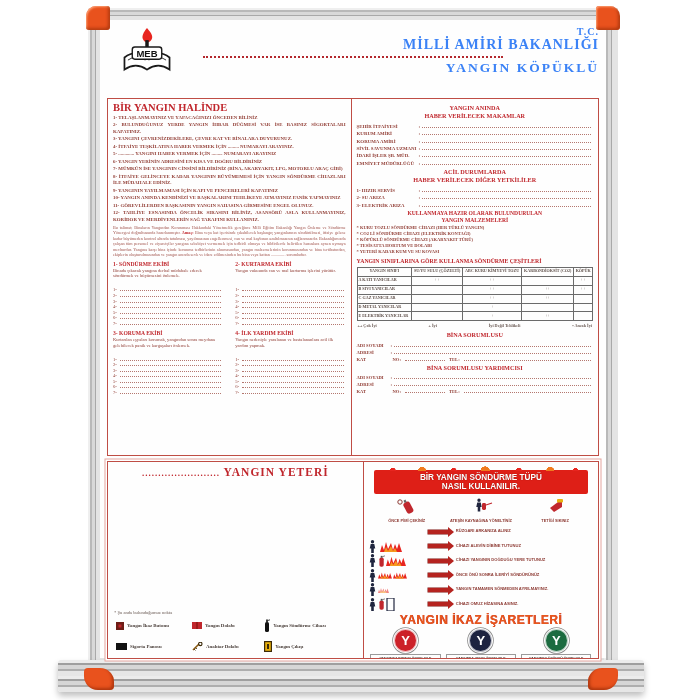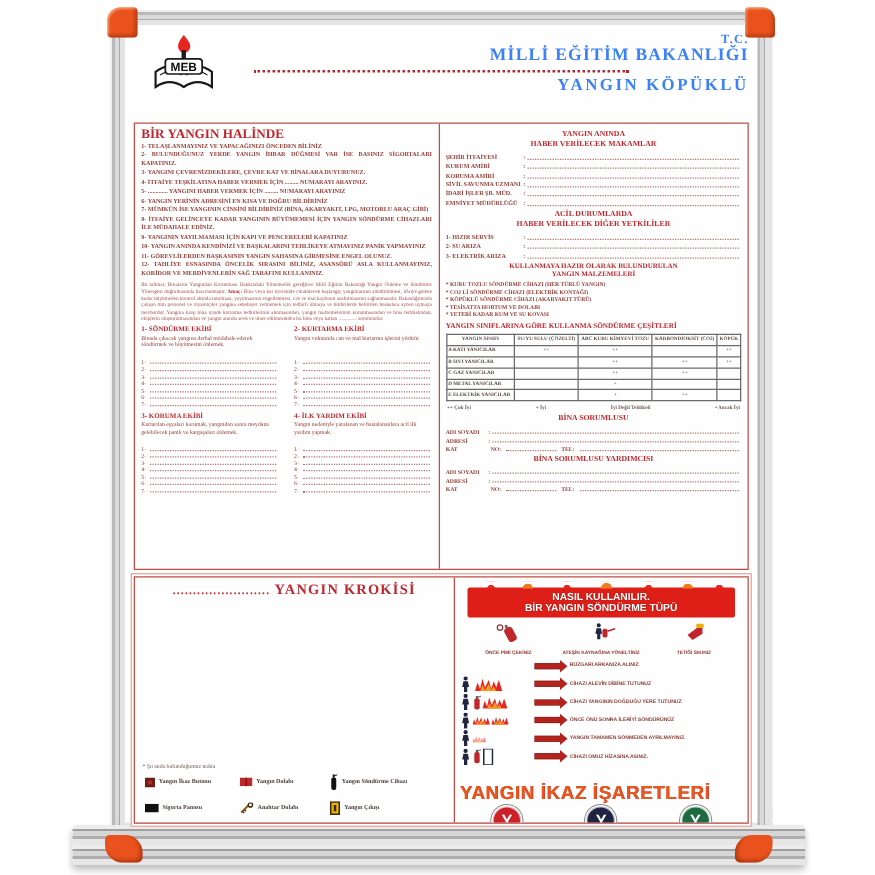--- a/index.html
+++ b/index.html
@@ -75,21 +75,21 @@
                 radial-gradient(circle at 83% 100%,#f07a1e 0 4px,transparent 4.2px),
                 radial-gradient(circle at 95% 100%,#e8251f 0 3px,transparent 3.2px)}
   .pictos{display:flex;justify-content:space-between;align-items:flex-start;margin:4px 4px 1px}
   .picto{width:32%;text-align:center}
   .picto-cap{font-size:3.9px;font-weight:bold;color:#8d3a33;line-height:1.15;margin-top:1px}
   .step-row{display:flex;align-items:center;height:14.5px}
   .scene{width:58px;display:flex;align-items:center;justify-content:flex-start;gap:1px}
   .barrow{width:20px;height:4px;background:#b5231f;position:relative;margin:0 8px 0 2px;flex:none;box-shadow:0 0 0 .5px #7c120f}
   .barrow::after{content:"";position:absolute;right:-6px;top:-3px;width:0;height:0;border:5px solid transparent;border-left:6px solid #b5231f;border-right:0}
   .step-cap{font-size:4.1px;font-weight:bold;color:#8d3a33;line-height:1.15;text-transform:uppercase}
-  .ikaz-h{color:#e8581c;font-weight:bold;font-size:15px;letter-spacing:.5px;margin-top:14px;
+  .ikaz-h{color:#e8581c;font-weight:bold;font-size:12px;text-align:center;letter-spacing:.5px;margin-top:2px;
           text-shadow:.4px .4px 0 #c0272d}
   .badges{display:flex;justify-content:space-around;margin-top:2px}
   .badge-col{width:31%;text-align:center}
   .badge{width:21px;height:21px;border-radius:50%;margin:0 auto;display:flex;align-items:center;justify-content:center;
          color:#fff;font-weight:bold;font-size:13px;font-family:"Liberation Sans",sans-serif;
          box-shadow:0 0 0 1px #fff,0 0 0 1.8px #8a8a8a;border:1px solid rgba(255,255,255,.7)}
   .badge-cap{border:.6px solid #9a9a9a;margin-top:2px;padding:1.5px 1px;font-size:3.4px;line-height:1.25;color:#4a3f3a;font-weight:bold}
   .hidden-defs{position:absolute;width:0;height:0;overflow:hidden}
 </style>
 </head>
@@ -128,21 +128,21 @@
     <svg class="logo" width="52" height="56" viewBox="0 0 60 64">
       <path d="M30 2 C36 9 38 13 34 17 C32 19 28 19 26 16 C23 12 26 7 30 2" fill="#e8251f"></path>
       <rect x="28" y="16" width="4" height="30" fill="#1a1a1a"></rect>
       <path d="M4 36 Q17 26 30 36 Q43 26 56 36 L56 50 Q43 41 30 50 Q17 41 4 50 Z" fill="#fff" stroke="#1a1a1a" stroke-width="2"></path>
       <path d="M8 39 Q18 32 28 39 M32 39 Q42 32 52 39" stroke="#1a1a1a" stroke-width="1" fill="none"></path>
       <rect x="13" y="24" width="34" height="14" rx="3" fill="#fff" stroke="#1a1a1a" stroke-width="1.6"></rect>
       <text x="30" y="35" text-anchor="middle" font-size="11" font-weight="bold" font-family="Liberation Sans, sans-serif" fill="#111">MEB</text>
     </svg>
     <div class="hdr-center">
       <div class="hdr-tc">T.C.</div>
-      <div class="hdr-min">MİLLİ EĞİTİM BAKANLIĞI</div>
+      <div class="hdr-min">MİLLİ AMİRİ BAKANLIĞI</div>
       <div class="hdr-dots"></div>
       <div class="hdr-title">YANGIN KÖPÜKLÜ</div>
     </div>
   </div>
 
   <div class="mainbox">
 
     <div class="col-l">
       <div class="h-red">BİR YANGIN HALİNDE</div>
       <div class="inst">1- TELAŞLANMAYINIZ VE YAPACAĞINIZI ÖNCEDEN BİLİNİZ</div>
@@ -445,21 +445,21 @@
           <span class="dfill" style="max-width:40px"></span>
           <span class="mid">TEL:</span>
           <span class="dfill"></span>
         </div>
     </div>
   </div>
 
   <div class="bottom">
 
     <div class="kroki">
-      <div class="kroki-title"><span class="dots">........................</span> <span>YANGIN KROKİSİ</span></div>
+      <div class="kroki-title"><span class="dots">........................</span> <span>YANGIN YETERİ</span></div>
       <div style="flex:1"></div>
       <div class="kroki-note">* Şu anda bulunduğumuz nokta</div>
       <div class="kleg">
         <div class="kleg-item">
           <svg width="8" height="8" viewBox="0 0 8 8">
               <rect width="8" height="8" fill="#6e1d16"></rect>
               <rect x="2.5" y="2.5" width="3" height="3" fill="#c0272d"></rect>
             </svg>
           <span>Yangın İkaz Butonu</span>
           </div>
@@ -498,22 +498,22 @@
               <rect x="1.2" y="1.2" width="5.6" height="8.6" fill="#e8b10e"></rect>
               <rect x="3" y="3" width="2" height="5" fill="#3c2a08"></rect>
             </svg>
           <span>Yangın Çıkışı</span>
           </div>
       </div>
     </div>
 
     <div class="usage">
       <div class="banner" style="background: rgb(222, 31, 23);">
-        <span>NASIL KULLANILIR.</span>
-          <span>BİR YANGIN SÖNDÜRME TÜPÜ</span>
+        <span>BİR YANGIN SÖNDÜRME TÜPÜ</span>
+          <span>NASIL KULLANILIR.</span>
       </div>
       <div class="pictos">
         <div class="picto">
           <svg width="22" height="16" viewBox="0 0 22 16">
             <g transform="rotate(-28 11 8)">
                 <rect x="8" y="4" width="7" height="12" rx="2.6" fill="#c0272d"></rect>
                 <rect x="10.4" y="1.6" width="2.2" height="2.6" fill="#666"></rect>
               </g>
             <circle cx="4" cy="4" r="2.2" fill="none" stroke="#8d3a33" stroke-width="1"></circle>
           </svg>

